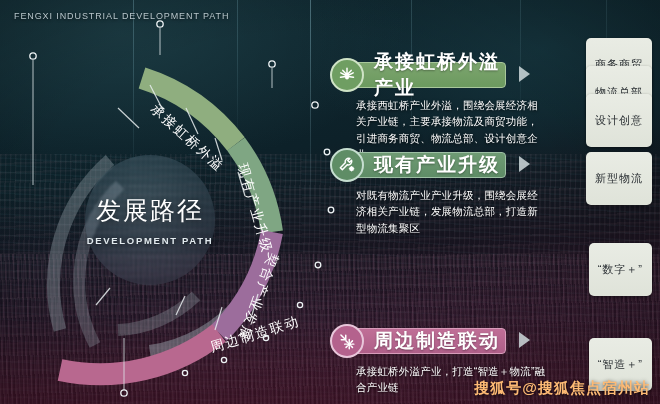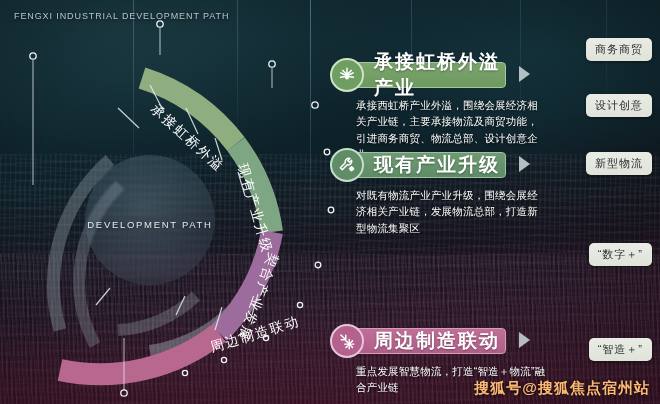--- a/index.html
+++ b/index.html
@@ -66,21 +66,21 @@
   }
   
   .center-circle{
     position:absolute; left:85px; top:155px;
     width:130px; height:130px; border-radius:50%;
     background:radial-gradient(circle at 45% 40%, rgba(150,180,195,.30), rgba(110,140,160,.18) 70%, rgba(90,120,140,.10));
     display:flex; flex-direction:column; align-items:center; justify-content:center;
     backdrop-filter:blur(1px);
   }
   .center-cn{ font-size:25px; color:#ffffff; letter-spacing:2px; text-shadow:0 1px 6px rgba(0,0,0,.55); }
-  .center-en{ font-size:9.5px; color:#e2eaee; letter-spacing:1.7px; margin-top:8px; text-shadow:0 1px 4px rgba(0,0,0,.55); }
+  .center-en{ font-size:9.5px; color:#e2eaee; letter-spacing:1.7px; margin-top:8px; text-shadow:0 1px 4px rgba(0,0,0,.55);font-weight:bold; }
   
   .arcs{ position:absolute; left:0; top:0; width:660px; height:404px; pointer-events:none; }
   .arclabel{ font-size:13.5px; fill:#ffffff; letter-spacing:2px; font-family:"Liberation Sans","DejaVu Sans",sans-serif;}
   
   .card{ position:absolute; left:330px; width:200px; }
   .card-head{ position:relative; height:34px; }
   .card-icon{
     position:absolute; left:0; top:0; width:34px; height:34px; border-radius:50%;
     display:flex; align-items:center; justify-content:center; z-index:3;
   }
@@ -109,21 +109,21 @@
   .c-green2 .card-icon{ background:#5f8d66; border:2px solid #c6ded0; }
   .c-green2 .card-pill{ background:linear-gradient(180deg,#6f9b74 0%,#5e8c66 100%); border:1px solid #9dbfa4;}
   .c-purple .card-icon{ background:#8e5f8e; border:2px solid #dcc2dc; }
   .c-purple .card-pill{ background:linear-gradient(180deg,#9a6a9a 0%,#88598a 100%); border:1px solid #c0a0c2;}
   .c-pink .card-icon{ background:#b4628d; border:2px solid #e8c6da; }
   .c-pink .card-pill{ background:linear-gradient(180deg,#c06f97 0%,#ae5f88 100%); border:1px solid #d79cba;}
   
   .tag{
     position:absolute; right:8px;
     background:linear-gradient(180deg,#e9ece4 0%,#dfe3d9 100%);
-    border-radius:5px; padding:4px 9px;
+    border-radius:5px; padding:19px 9px;
     font-size:11px; color:#2a2f33; letter-spacing:1px;
     box-shadow:0 1px 3px rgba(0,0,0,.45);
     white-space:nowrap;
   }
   
   .watermark{
     position:absolute; right:10px; bottom:6px;
     font-size:15px; color:#fdba74; font-weight:bold; letter-spacing:1px;
     text-shadow:0 1px 4px rgba(0,0,0,.75);
   }
@@ -205,20 +205,21 @@
         <circle cx="300" cy="305" r="2.6"></circle>
         <circle cx="266" cy="338" r="2.6"></circle>
         <circle cx="224" cy="360" r="2.6"></circle>
         <circle cx="185" cy="373" r="2.6"></circle>
         <circle cx="124" cy="393" r="3.2"></circle>
       </g>
     </g>
   </svg>
 
   <div class="center-circle">
+    <div class="center-cn">发展路径</div>
     <div class="center-en">DEVELOPMENT PATH</div>
   </div>
 
   <div class="card c-green" style="top:58px;">
     <div class="card-head">
       <div class="card-pill">
         <span>承接虹桥外溢产业</span>
       </div>
       <div class="card-icon">
         <svg width="20" height="20" viewBox="0 0 24 24" fill="none" stroke="#ffffff" stroke-width="1.8" stroke-linecap="round">
@@ -255,24 +256,25 @@
       </div>
       <div class="card-icon">
         <svg width="21" height="21" viewBox="0 0 24 24" fill="none" stroke="#ffffff" stroke-width="1.7" stroke-linecap="round" stroke-linejoin="round">
           <path d="M4.5 4.5 10 10M10 4.9V10H4.9"></path>
           <circle cx="14" cy="15" r="2.3" fill="#ffffff" stroke="none"></circle>
           <path d="M14 9.8v2.3M14 17.9v2.3M8.8 15h2.3M16.9 15h2.3M10.3 11.3l1.6 1.6M16.1 17.1l1.6 1.6M17.7 11.3l-1.6 1.6M11.9 17.1l-1.6 1.6"></path>
         </svg>
       </div>
       <div class="card-arrow"></div>
     </div>
-    <div class="card-desc">重点发展智慧物流，打造“智造＋物流”融合产业链</div>
+    <div class="card-desc">承接虹桥外溢产业，打造“智造＋物流”融合产业链</div>
   </div>
 
   <div class="tag" style="top:38px;">商务商贸</div>
+  <div class="tag" style="top:66px;">物流总部</div>
   <div class="tag" style="top:94px;">设计创意</div>
   <div class="tag" style="top:152px;">新型物流</div>
   <div class="tag" style="top:338px;">“智造＋”</div>
   <div class="tag" style="top:243px;">“数字＋”</div>
 
   <div class="watermark">搜狐号@搜狐焦点宿州站</div>
 
 </div>
 
 </body></html>

